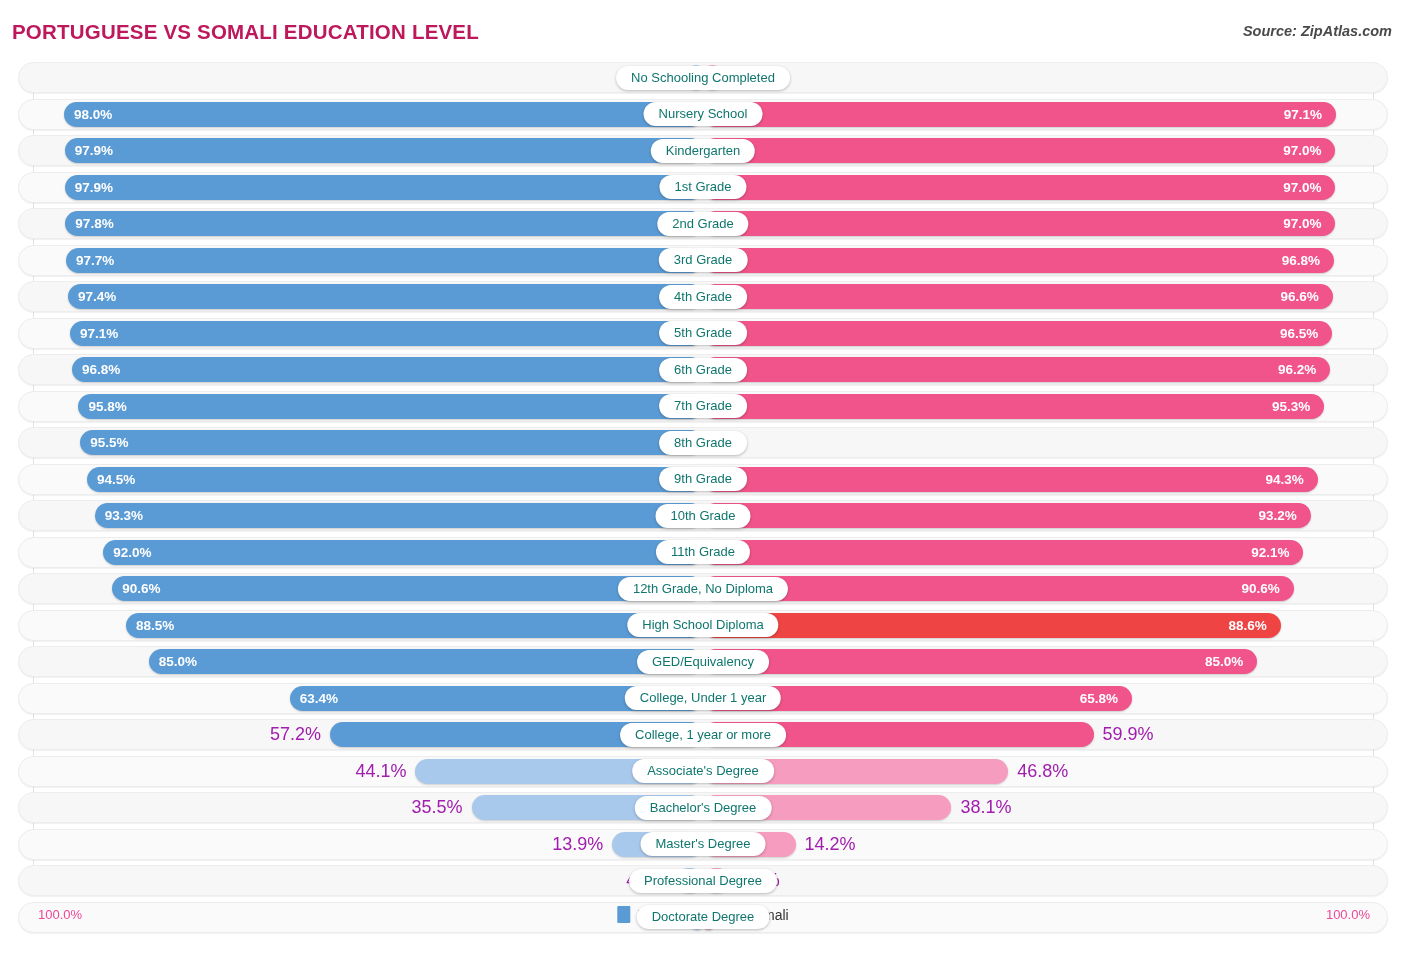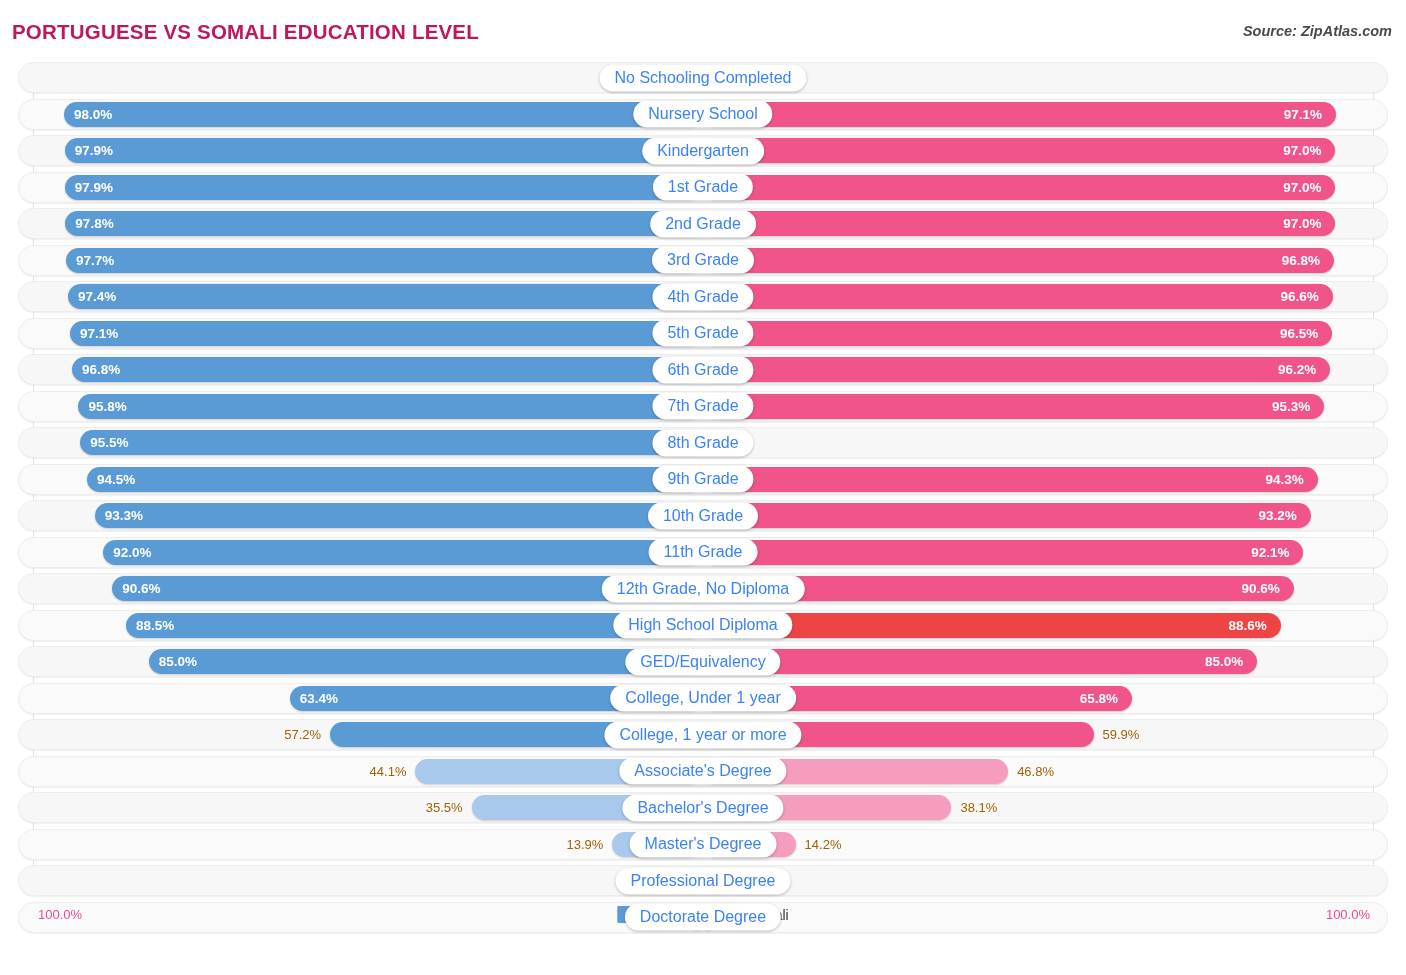--- a/index.html
+++ b/index.html
@@ -73,34 +73,34 @@
   .half.right .bar { justify-content: flex-end; }
 
   .bar .inval {
     font-size: 13.5px; color: #ffffff; font-weight: bold;
     white-space: nowrap;
   }
   .half.left  .bar .inval { padding-left: 10px; }
   .half.right .bar .inval { padding-right: 14px; }
 
   .outval {
-    font-size: 13px; color: #a16207;
+    font-size: 18px; color: #a21caf;
     white-space: nowrap; flex: none;
   }
   .half.left  .outval { padding-right: 9px; }
   .half.right .outval { padding-left: 9px; }
 
   
   .pill {
     position: absolute; left: 50%; top: 50%;
     transform: translate(-50%, -50%);
     background: #ffffff;
     border-radius: 14px;
     padding: 4px 15px 5px 15px;
-    font-size: 16px; color: #3b82f6;
+    font-size: 13px; color: #0f766e;
     white-space: nowrap;
     box-shadow: 0 1px 3px rgba(0,0,0,0.26);
     z-index: 5;
   }
 
   
   .footer {
     position: absolute; left: 0; right: 0; bottom: 0; height: 38px;
   }
   .axis-left, .axis-right {

